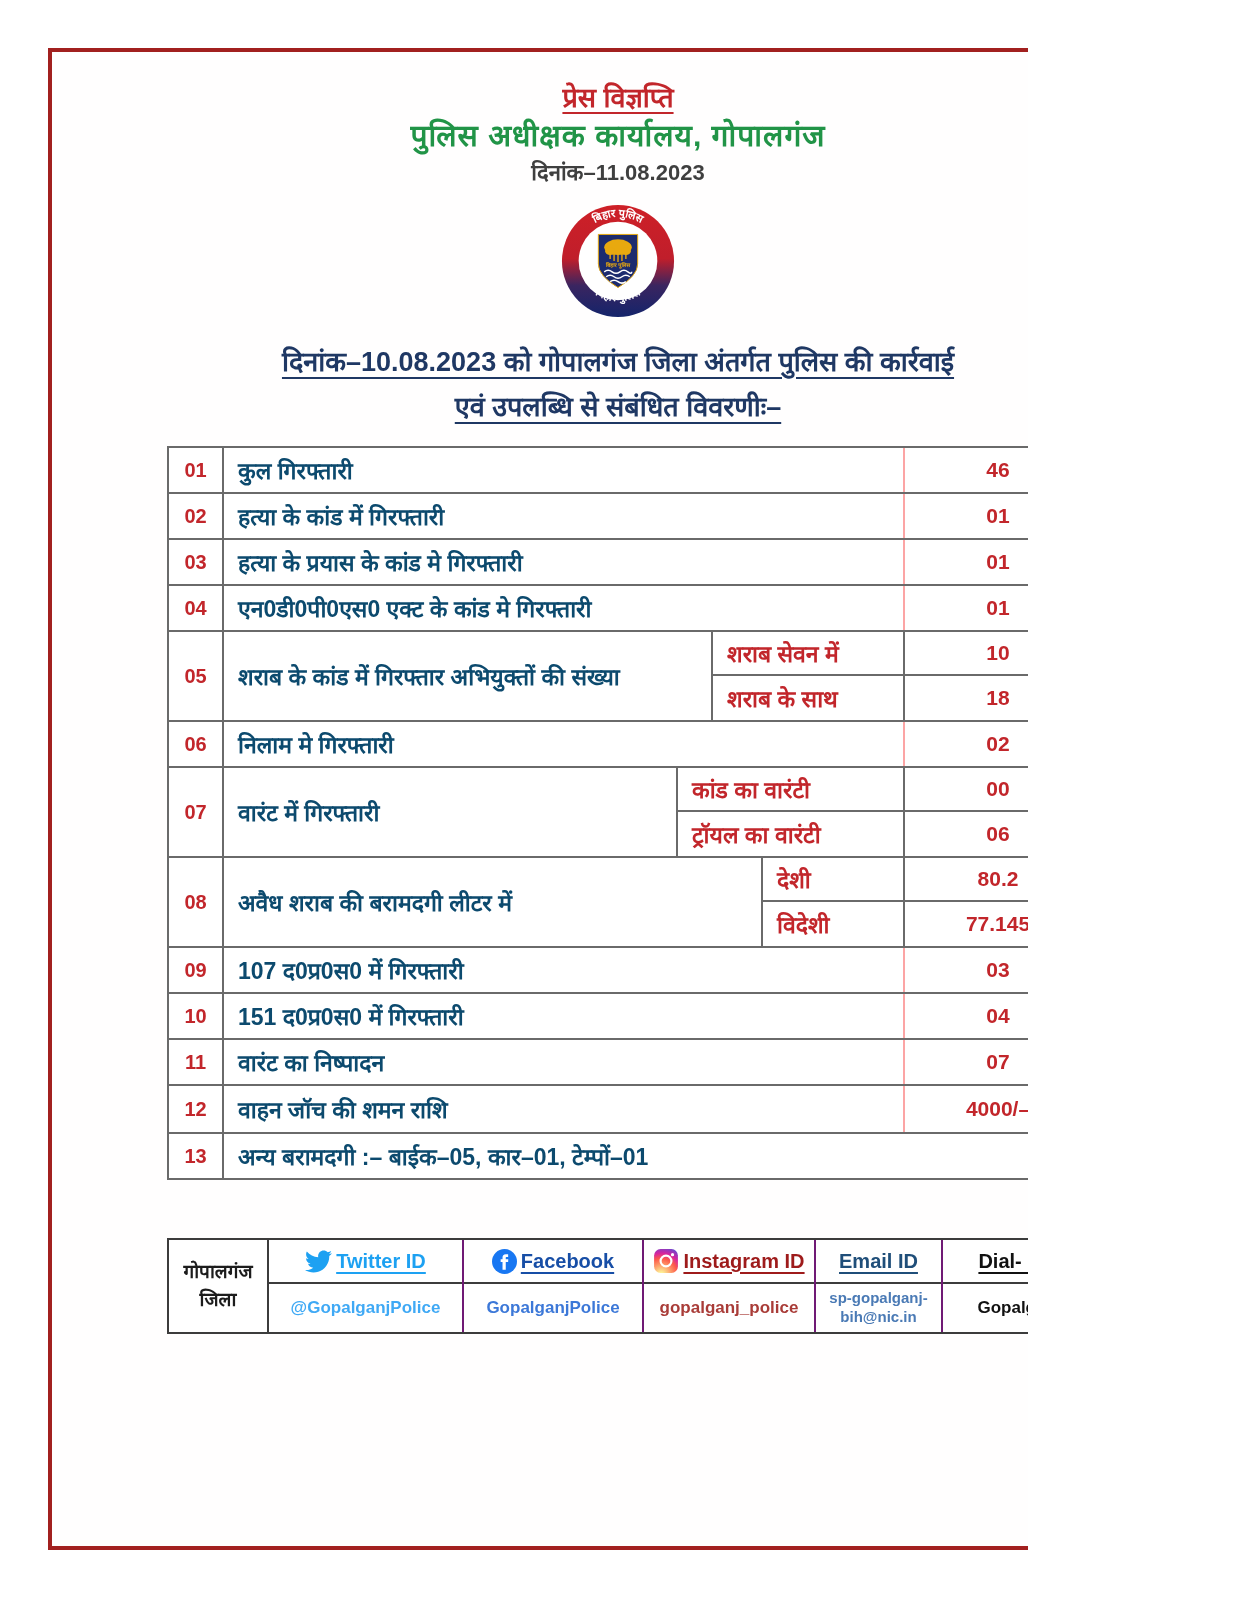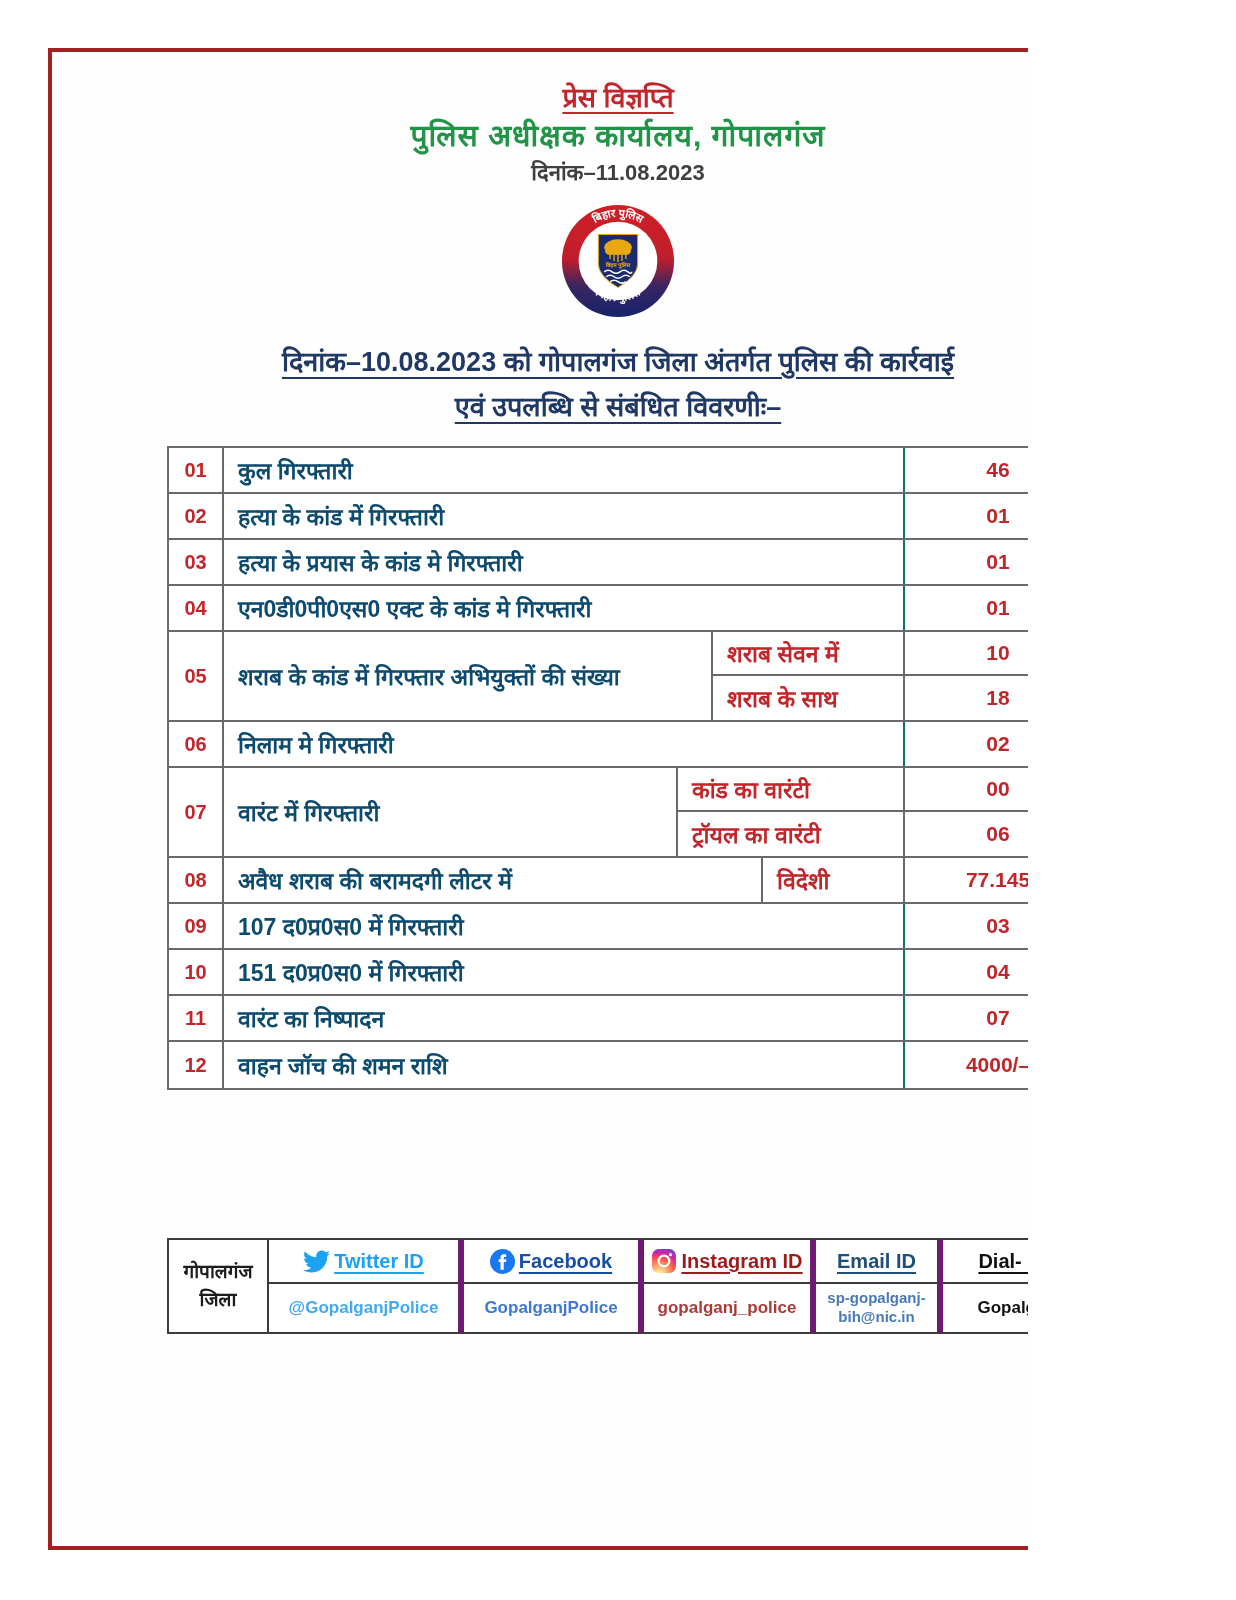--- a/index.html
+++ b/index.html
@@ -31,37 +31,37 @@
   
   .report-table { position:absolute; top:394px; left:115px; width:926px;
                   border:2px solid #6a6a6a; background:#fff; }
   .t-row { display:flex; border-top:2px solid #6a6a6a; min-height:44px; align-items:stretch; }
   .t-row:first-child { border-top:0; }
   .t-sn { width:55px; flex:0 0 55px; border-right:2px solid #6a6a6a;
           display:flex; align-items:center; justify-content:center;
           color:#C2262B; font-size:20px; font-weight:bold; }
   .t-label { flex:1; display:flex; align-items:center; padding:6px 10px 6px 14px;
              color:#0c4a6e; font-size:23px; font-weight:600; }
-  .t-val { width:188px; flex:0 0 188px; border-left:2px solid #0f766e;
+  .t-val { width:188px; flex:0 0 188px; border-left:2px solid #fca5a5;
            display:flex; align-items:center; justify-content:center;
            color:#C2262B; font-size:21px; font-weight:bold; }
   .t-sub { display:flex; flex-direction:column; border-left:2px solid #6a6a6a; }
   .t-subrow { display:flex; flex:1; min-height:44px; }
   .t-subrow.first { border-bottom:2px solid #6a6a6a; }
   .t-sublabel { flex:1; display:flex; align-items:center; padding:4px 8px 4px 14px;
                 color:#C2262B; font-size:23px; font-weight:600; }
   .t-sub .t-val { border-left:2px solid #6a6a6a; }
 
   
   .footer-table { position:absolute; top:1186px; left:115px; width:926px;
                   display:flex; border:2px solid #3c3c3c; background:#fff; }
   .f-district { width:100px; flex:0 0 100px; border-right:2px solid #3c3c3c;
                 display:flex; align-items:center; justify-content:center; text-align:center;
                 font-size:19px; font-weight:600; color:#1c1c1c; padding:4px 6px; line-height:1.5; }
-  .f-col { display:flex; flex-direction:column; border-right:6px solid #701a75; }
+  .f-col { display:flex; flex-direction:column; border-right:2px solid #701a75; }
   .f-col:last-child { border-right:0; }
   .f-head { height:44px; border-bottom:2px solid #3c3c3c; display:flex;
             align-items:center; justify-content:center; gap:4px; padding:2px 4px; }
   .f-head .f-head-text { font-weight:bold; font-size:20px; text-decoration:underline;
                          text-underline-offset:4px; white-space:nowrap; }
   .f-val { flex:1; min-height:48px; display:flex; align-items:center; justify-content:center;
            text-align:center; font-weight:bold; font-size:17px; padding:3px 5px; line-height:1.25; }
   .f-val.small { font-size:15px; }
   .f-icon { display:flex; align-items:center; }
 </style>
@@ -170,20 +170,24 @@
             <div class="t-subrow">
               <div class="t-sublabel">ट्रॉयल का वारंटी</div>
               <div class="t-val">06</div>
             </div>
           </div>
         </div>
         <div class="t-row">
           <div class="t-sn">08</div>
           <div class="t-label">अवैध शराब की बरामदगी लीटर में</div>
           <div class="t-sub" style="width: 330px; flex: 0 0 330px;">
+            <div class="t-subrow first">
+              <div class="t-sublabel">देशी</div>
+              <div class="t-val">80.2</div>
+            </div>
             <div class="t-subrow">
               <div class="t-sublabel">विदेशी</div>
               <div class="t-val">77.145</div>
             </div>
           </div>
         </div>
         <div class="t-row">
           <div class="t-sn">09</div>
           <div class="t-label">107 द0प्र0स0 में गिरफ्तारी</div>
           <div class="t-val">03</div>
@@ -195,20 +199,24 @@
         </div>
         <div class="t-row">
           <div class="t-sn">11</div>
           <div class="t-label">वारंट का निष्पादन</div>
           <div class="t-val">07</div>
         </div>
         <div class="t-row" style="min-height: 48px;">
           <div class="t-sn">12</div>
           <div class="t-label">वाहन जॉच की शमन राशि</div>
           <div class="t-val">4000/–</div>
+        </div>
+        <div class="t-row">
+          <div class="t-sn">13</div>
+          <div class="t-label">अन्य बरामदगी :– बाईक–05, कार–01, टेम्पों–01</div>
         </div>
       </div>
 
     <div class="footer-table">
       <div class="f-district">गोपालगंज जिला</div>
 
     <div class="f-col" style="width: 195px; flex: 0 0 195px;">
           <div class="f-head">
             <div class="f-icon">
               <svg viewBox="0 0 24 24" width="27" height="27">

